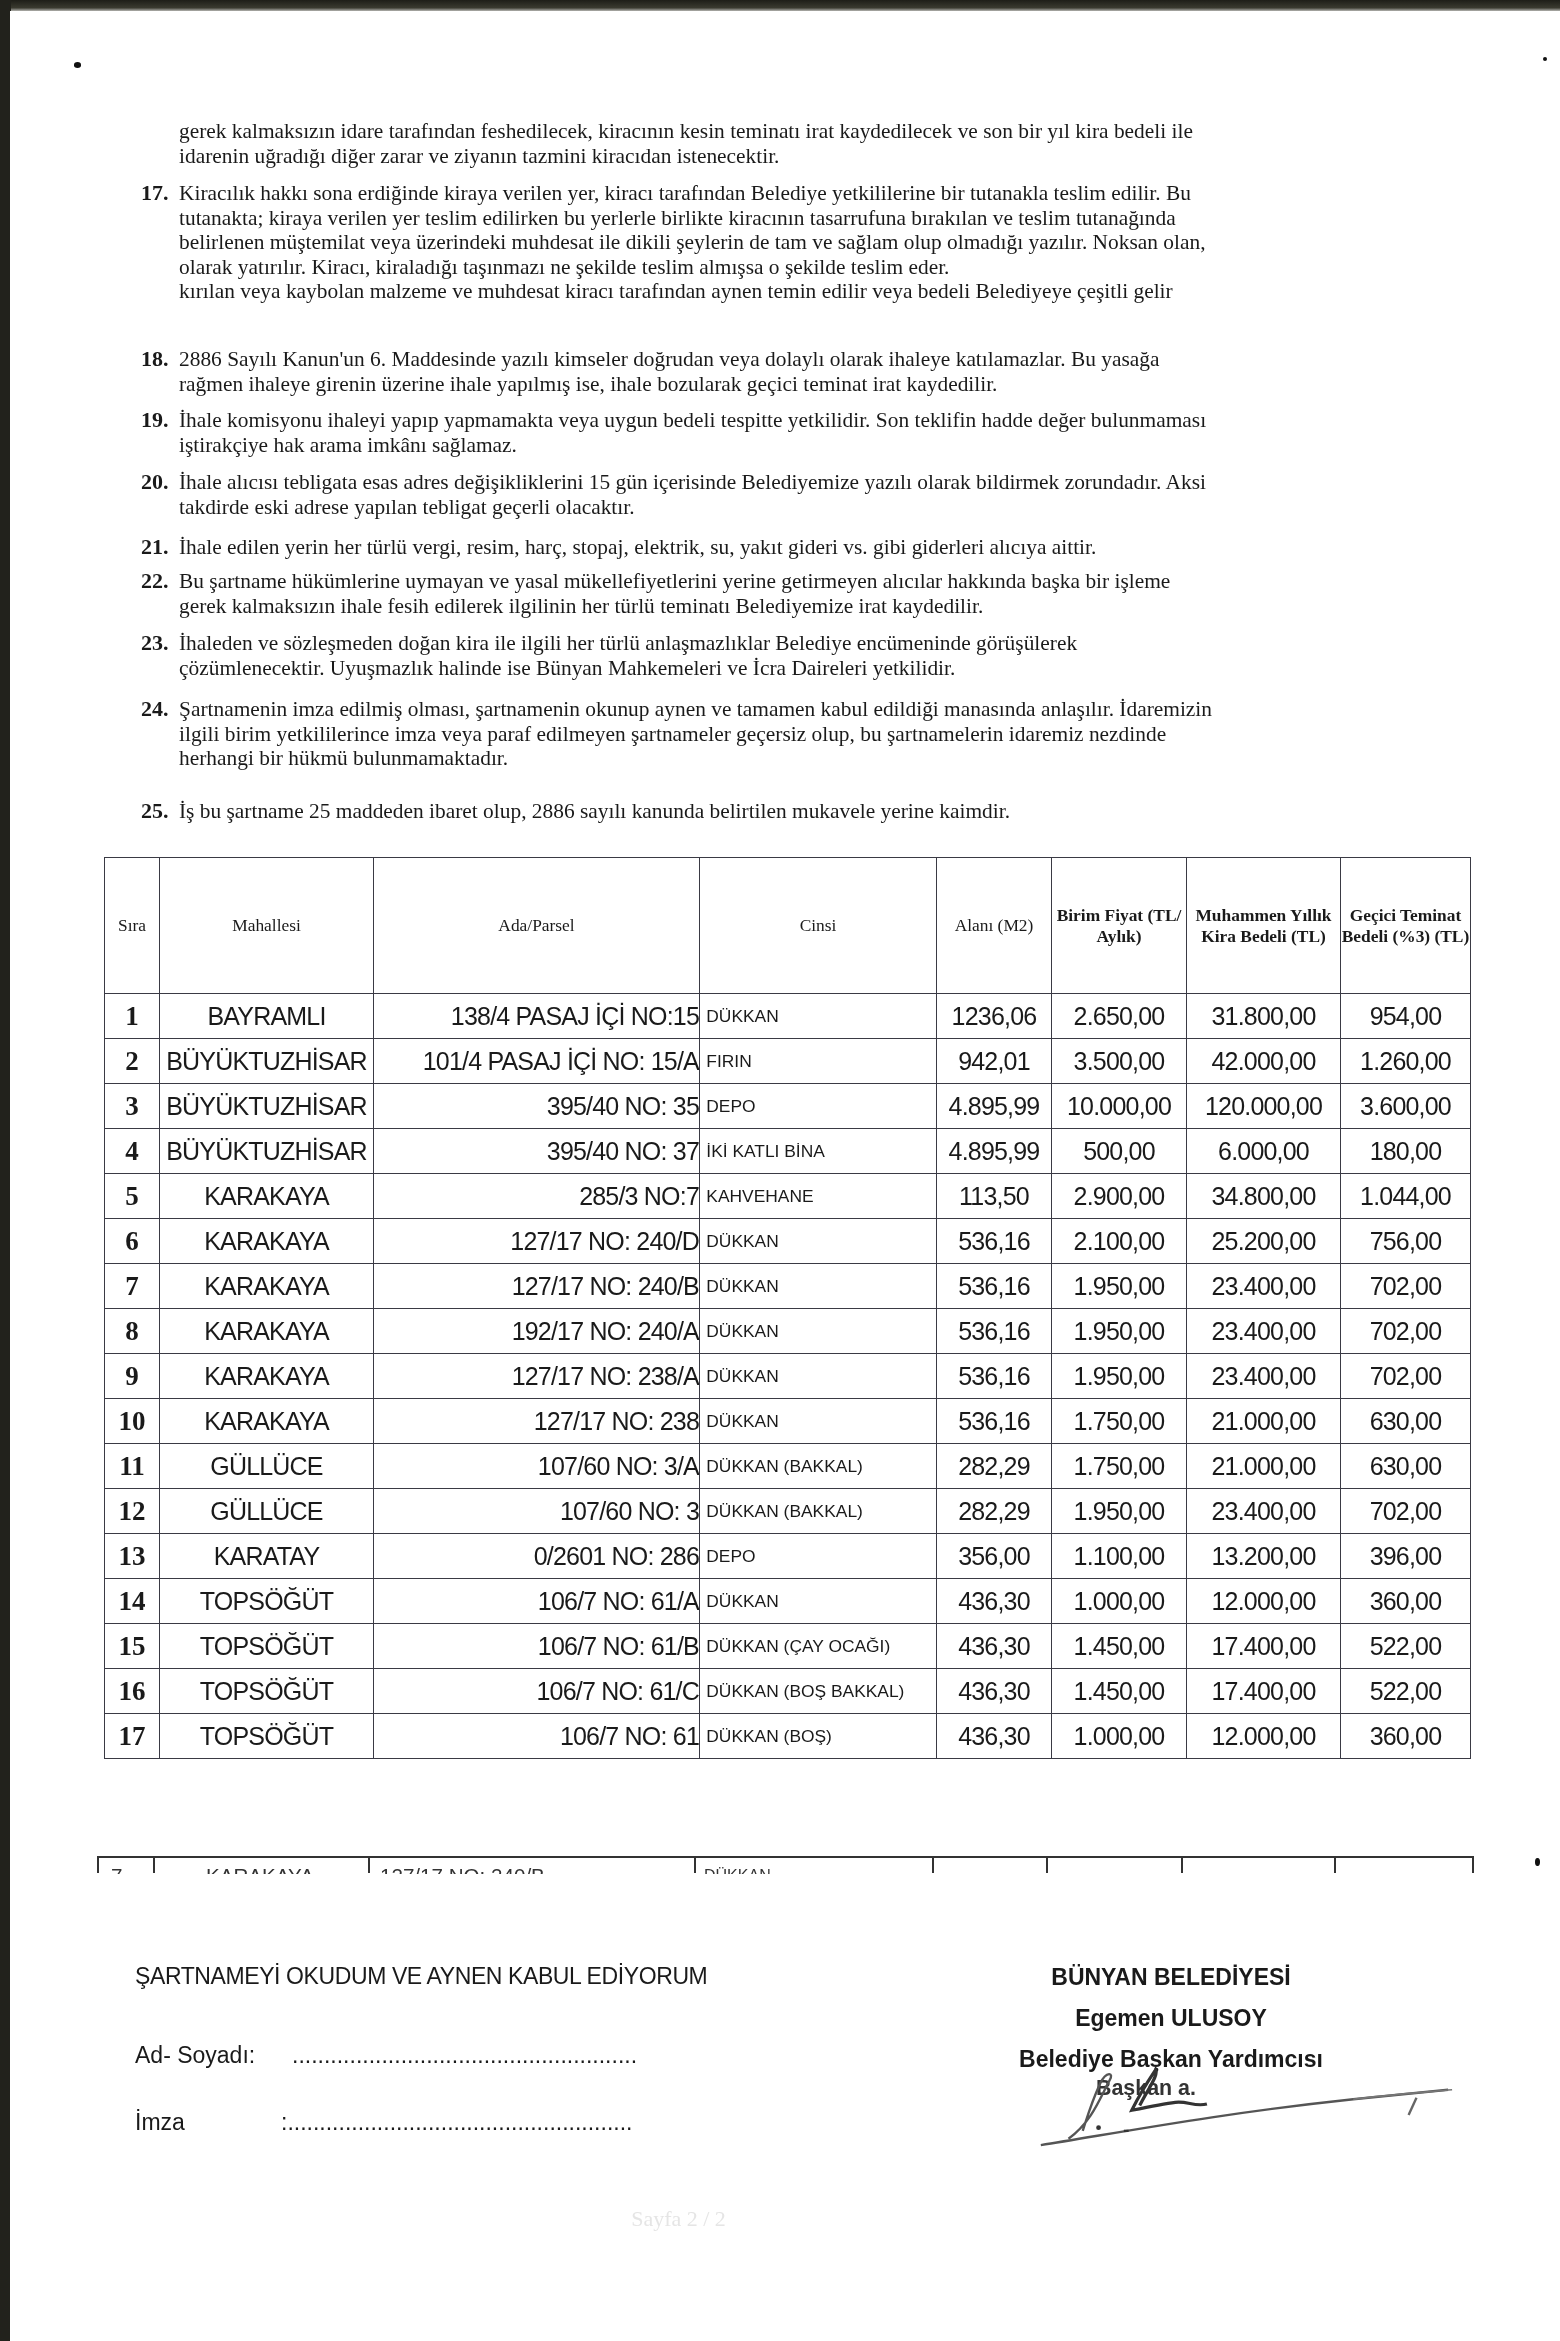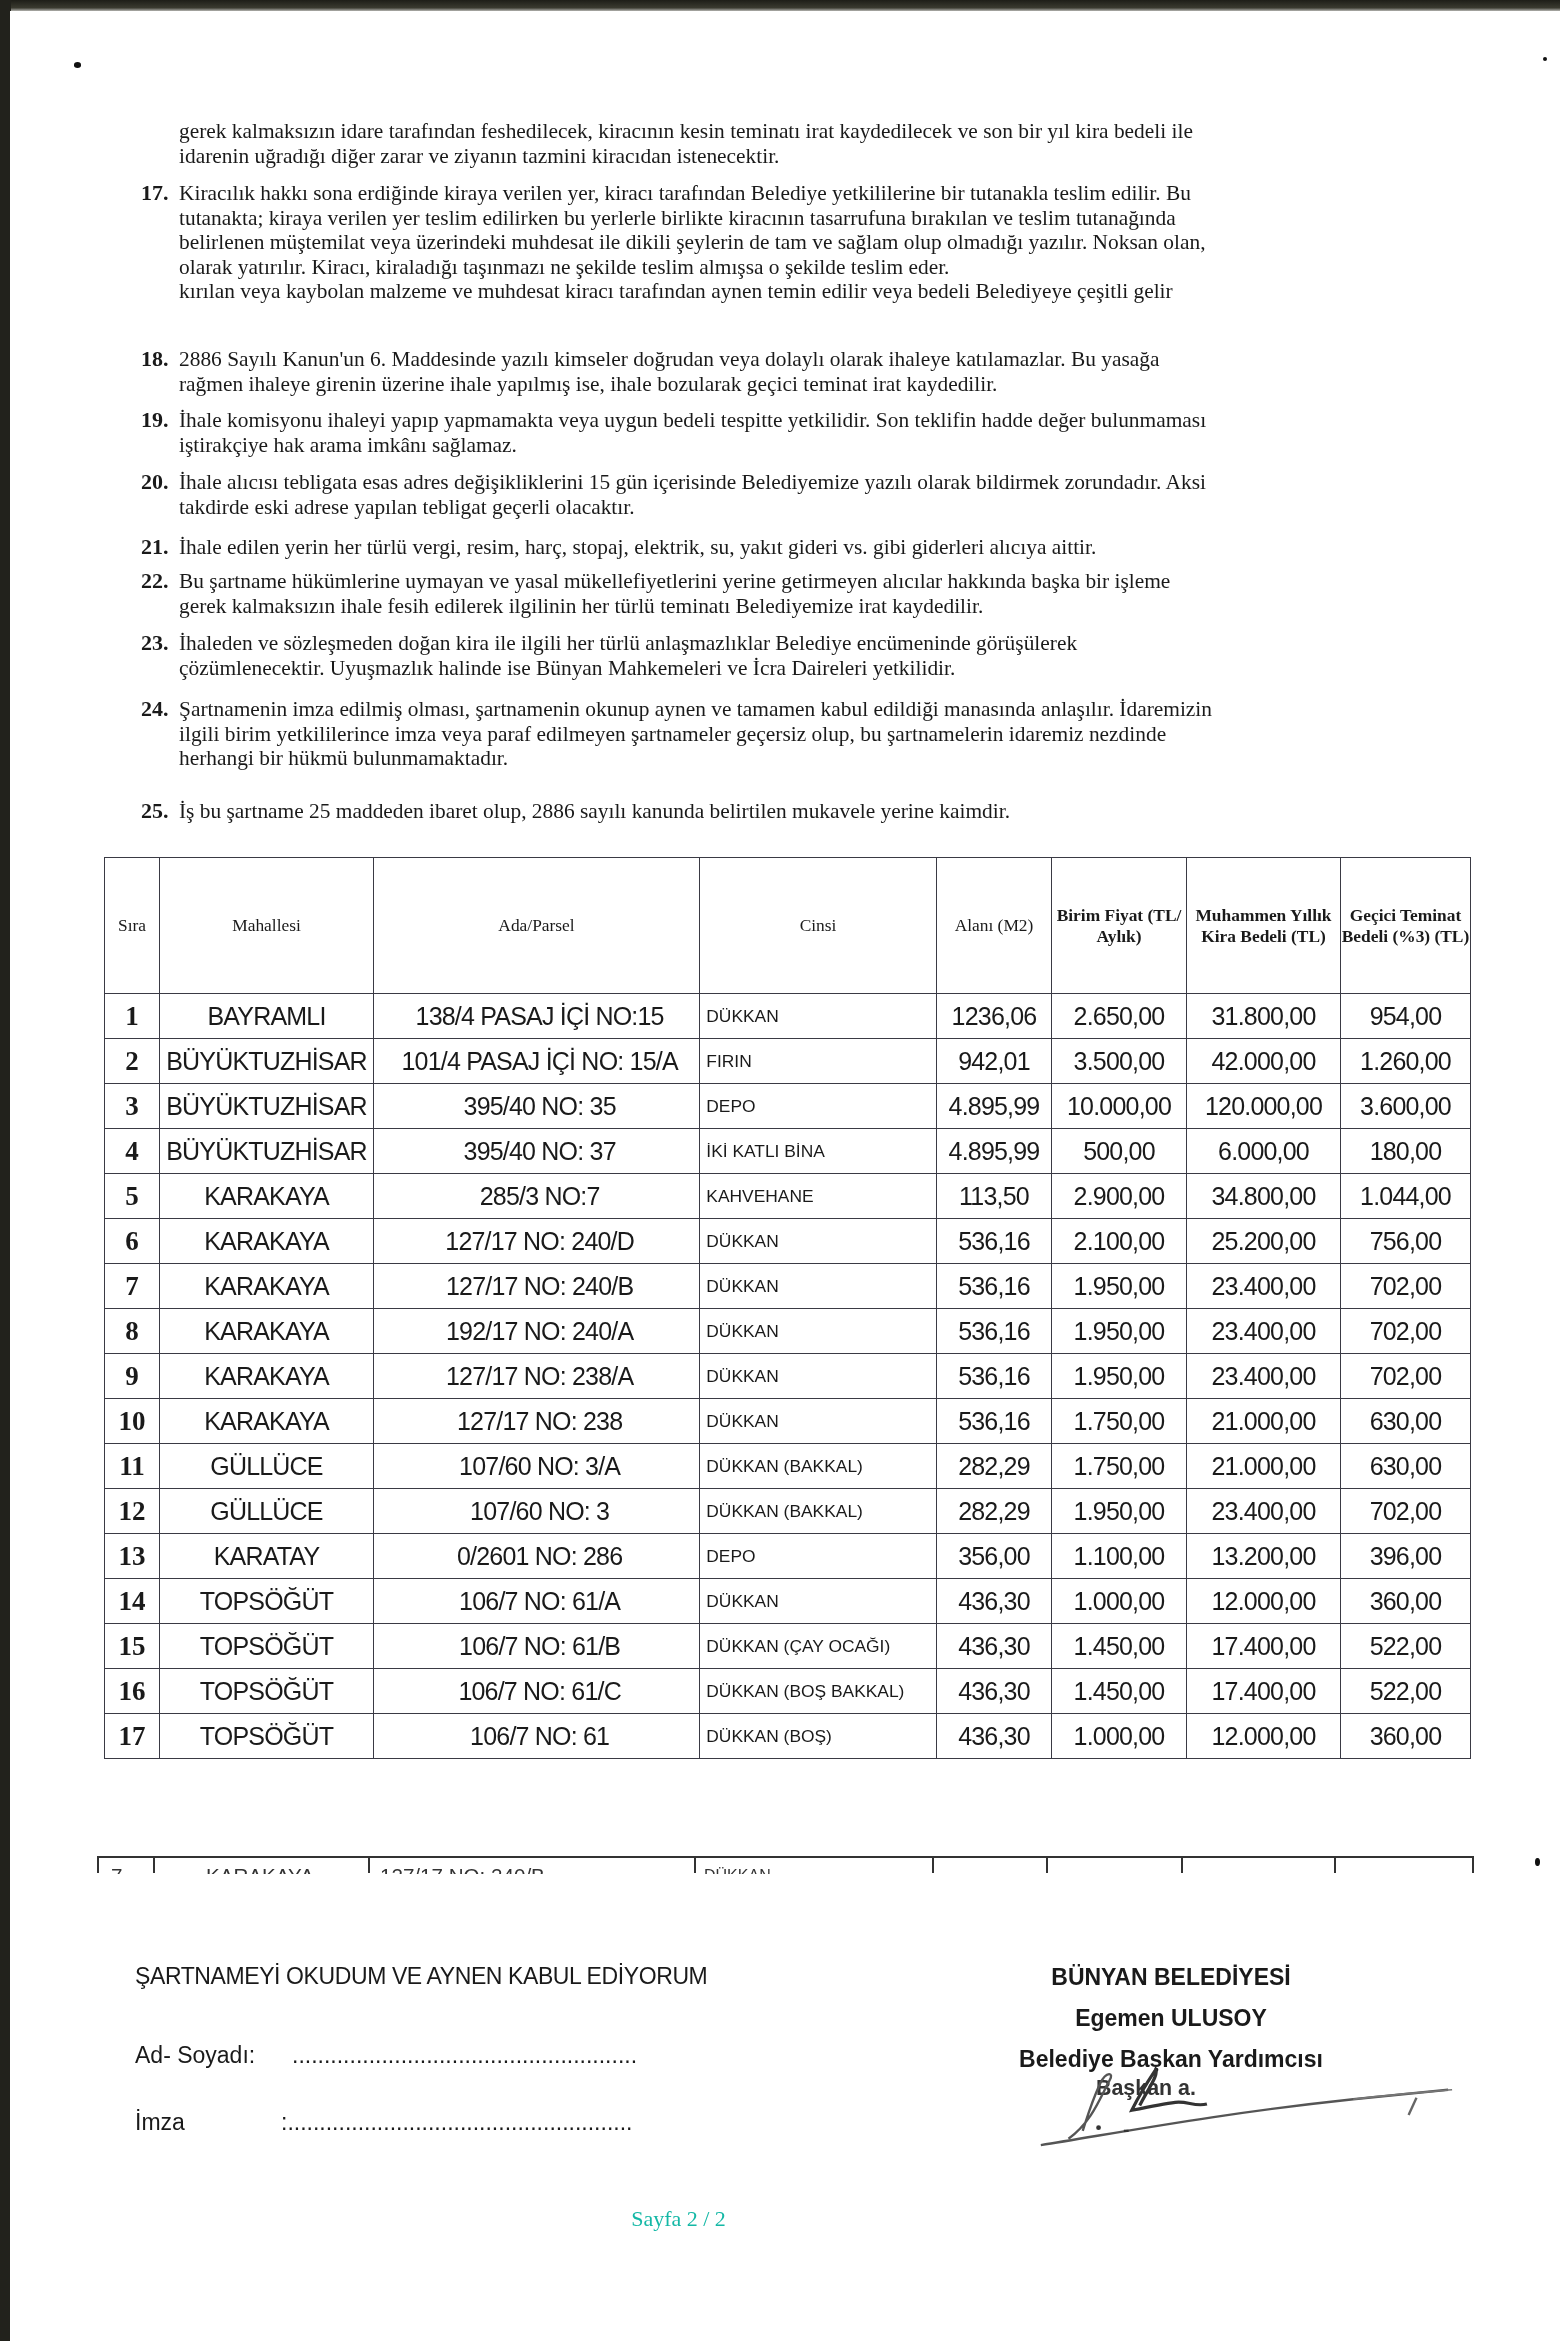--- a/index.html
+++ b/index.html
@@ -48,21 +48,21 @@
   }
   .tbl td {
     height: 44px; font-family: "Liberation Sans", sans-serif; font-size: 25px;
     letter-spacing: -0.8px; vertical-align: middle;
   }
   .tbl td.c-sira {
     font-family: "Liberation Serif", serif; font-weight: bold; font-size: 27px;
     text-align: center; letter-spacing: 0;
   }
   .tbl td.c-mah { text-align: center; }
-  .tbl td.c-ada { padding-left: 6.3px; text-align: center; }
+  .tbl td.c-ada { padding-left: 6.3px; text-align: right; }
   .tbl td.c-cins { padding-left: 6.3px; text-align: left; font-size: 17.4px; letter-spacing: 0; }
   .tbl td.c-num { text-align: center; }
 
   
   .cut-line {
     position: absolute; left: 97px; top: 1856px; width: 1377px; height: 2.4px; background: #333;
   }
   .cut-tick { position: absolute; top: 1856px; width: 1.6px; height: 17.4px; background: #333; }
   .cut-ghost {
     position: absolute; top: 1866px; font-family: "Liberation Sans", sans-serif;
@@ -85,21 +85,21 @@
   }
   .sign-block .org { font-weight: bold; }
   .sign-block .title { font-weight: bold; }
   .baskan-a {
     position: absolute; left: 1096px; top: 2076px; font-family: "Liberation Sans", sans-serif;
     font-weight: bold; font-size: 21.4px; color: #333;
   }
   .signature { position: absolute; left: 1021px; top: 2066px; width: 443px; height: 87px; }
   .page-number {
     position: absolute; left: 0; width: 1357px; top: 2206px; text-align: center;
-    font-family: "Liberation Serif", serif; font-size: 22px; color: #14b8a6;
+    font-family: "Liberation Serif", serif; font-size: 22px; color: #e5e5e5;
   }
 </style>
 </head>
 <body>
 
 <div class="page-top-edge"></div>
 <div class="page-left-edge"></div>
 <div class="page"></div>
 <div class="speck" style="left:74px;top:62px;width:7.1px;height:5.5px;"></div>
 <div class="speck" style="left:1543px;top:57px;width:4px;height:4px;"></div>

